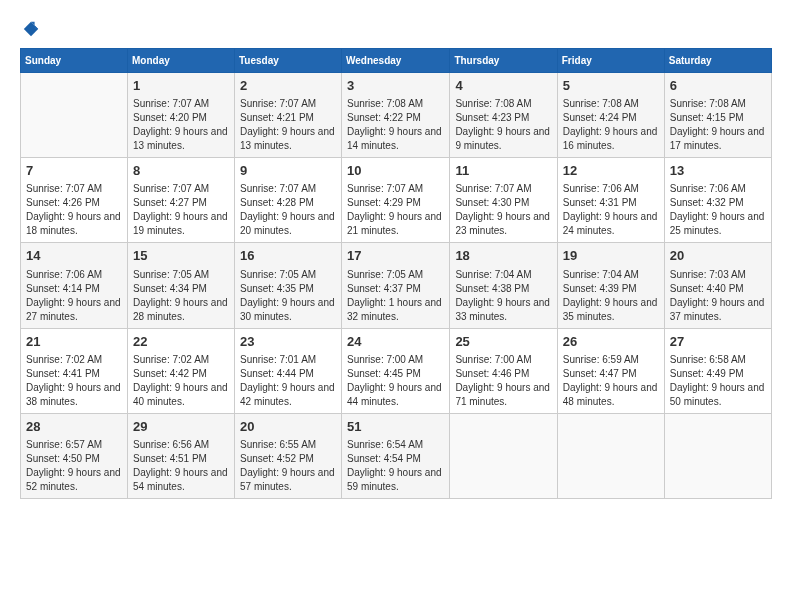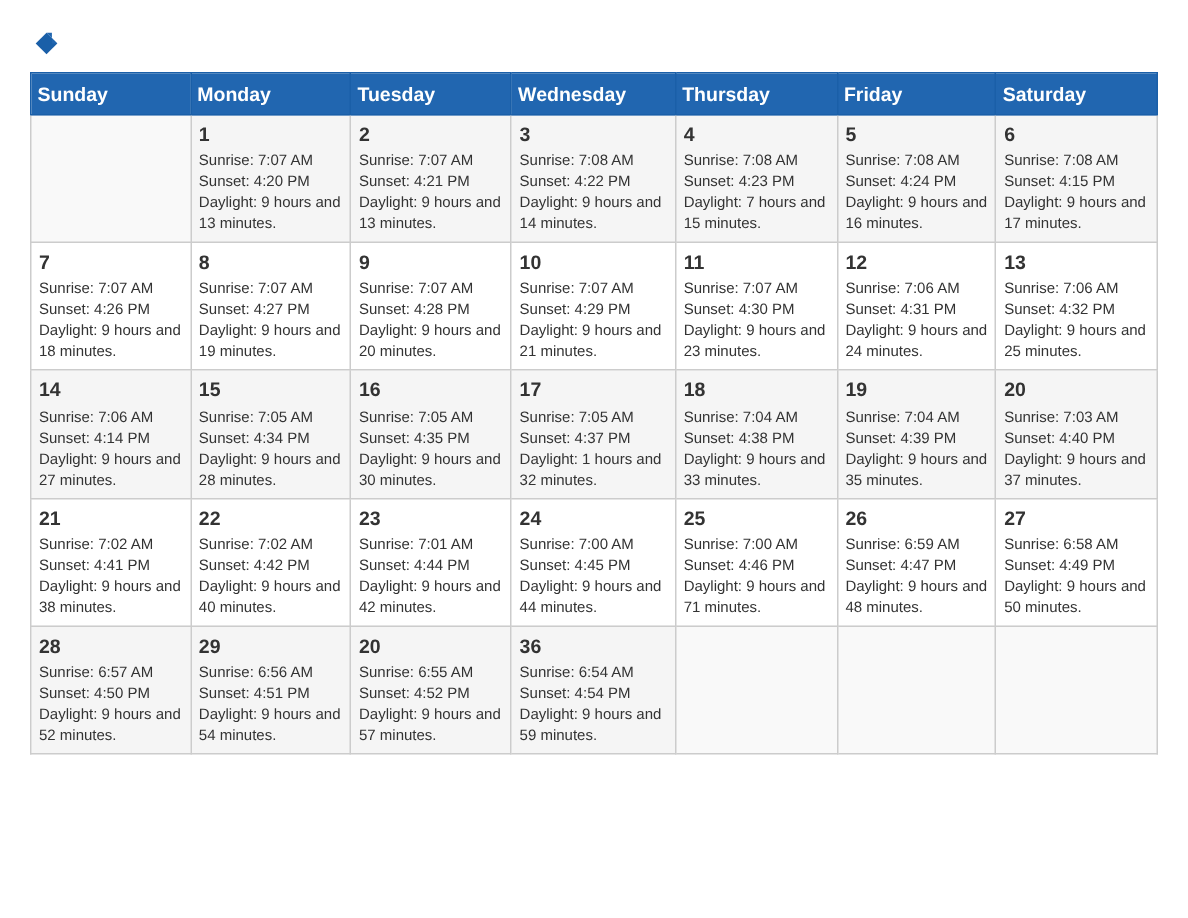--- a/index.html
+++ b/index.html
@@ -49,21 +49,21 @@
     table {
       width: 100%;
       border-collapse: collapse;
       font-size: 11px;
     }
     thead tr th {
       background-color: #2166b0;
       color: #fff;
       padding: 6px 4px;
       text-align: left;
-      font-size: 13px;
+      font-size: 10px;
       font-weight: bold;
       border: 1px solid #1a5fa8;
     }
     tbody tr td {
       vertical-align: top;
       padding: 4px 5px;
       border: 1px solid #ccc;
       width: 113px;
       min-height: 80px;
       color: #333;
@@ -148,21 +148,21 @@
             <div>Sunrise: 7:08 AM</div>
             <div>Sunset: 4:22 PM</div>
             <div>Daylight: 9 hours and 14 minutes.</div>
           </div>
         </td>
         <td>
           <span class="day-number">4</span>
           <div class="cell-content">
             <div>Sunrise: 7:08 AM</div>
             <div>Sunset: 4:23 PM</div>
-            <div>Daylight: 7 hours and 15 minutes.</div>
+            <div>Daylight: 9 hours and 9 minutes.</div>
           </div>
         </td>
         <td>
           <span class="day-number">5</span>
           <div class="cell-content">
             <div>Sunrise: 7:08 AM</div>
             <div>Sunset: 4:24 PM</div>
             <div>Daylight: 9 hours and 16 minutes.</div>
           </div>
         </td>
@@ -368,21 +368,21 @@
         </td>
         <td>
           <span class="day-number">20</span>
           <div class="cell-content">
             <div>Sunrise: 6:55 AM</div>
             <div>Sunset: 4:52 PM</div>
             <div>Daylight: 9 hours and 57 minutes.</div>
           </div>
         </td>
         <td>
-          <span class="day-number">36</span>
+          <span class="day-number">51</span>
           <div class="cell-content">
             <div>Sunrise: 6:54 AM</div>
             <div>Sunset: 4:54 PM</div>
             <div>Daylight: 9 hours and 59 minutes.</div>
           </div>
         </td>
         <td class="empty"></td>
         <td class="empty"></td>
         <td class="empty"></td>
       </tr>

